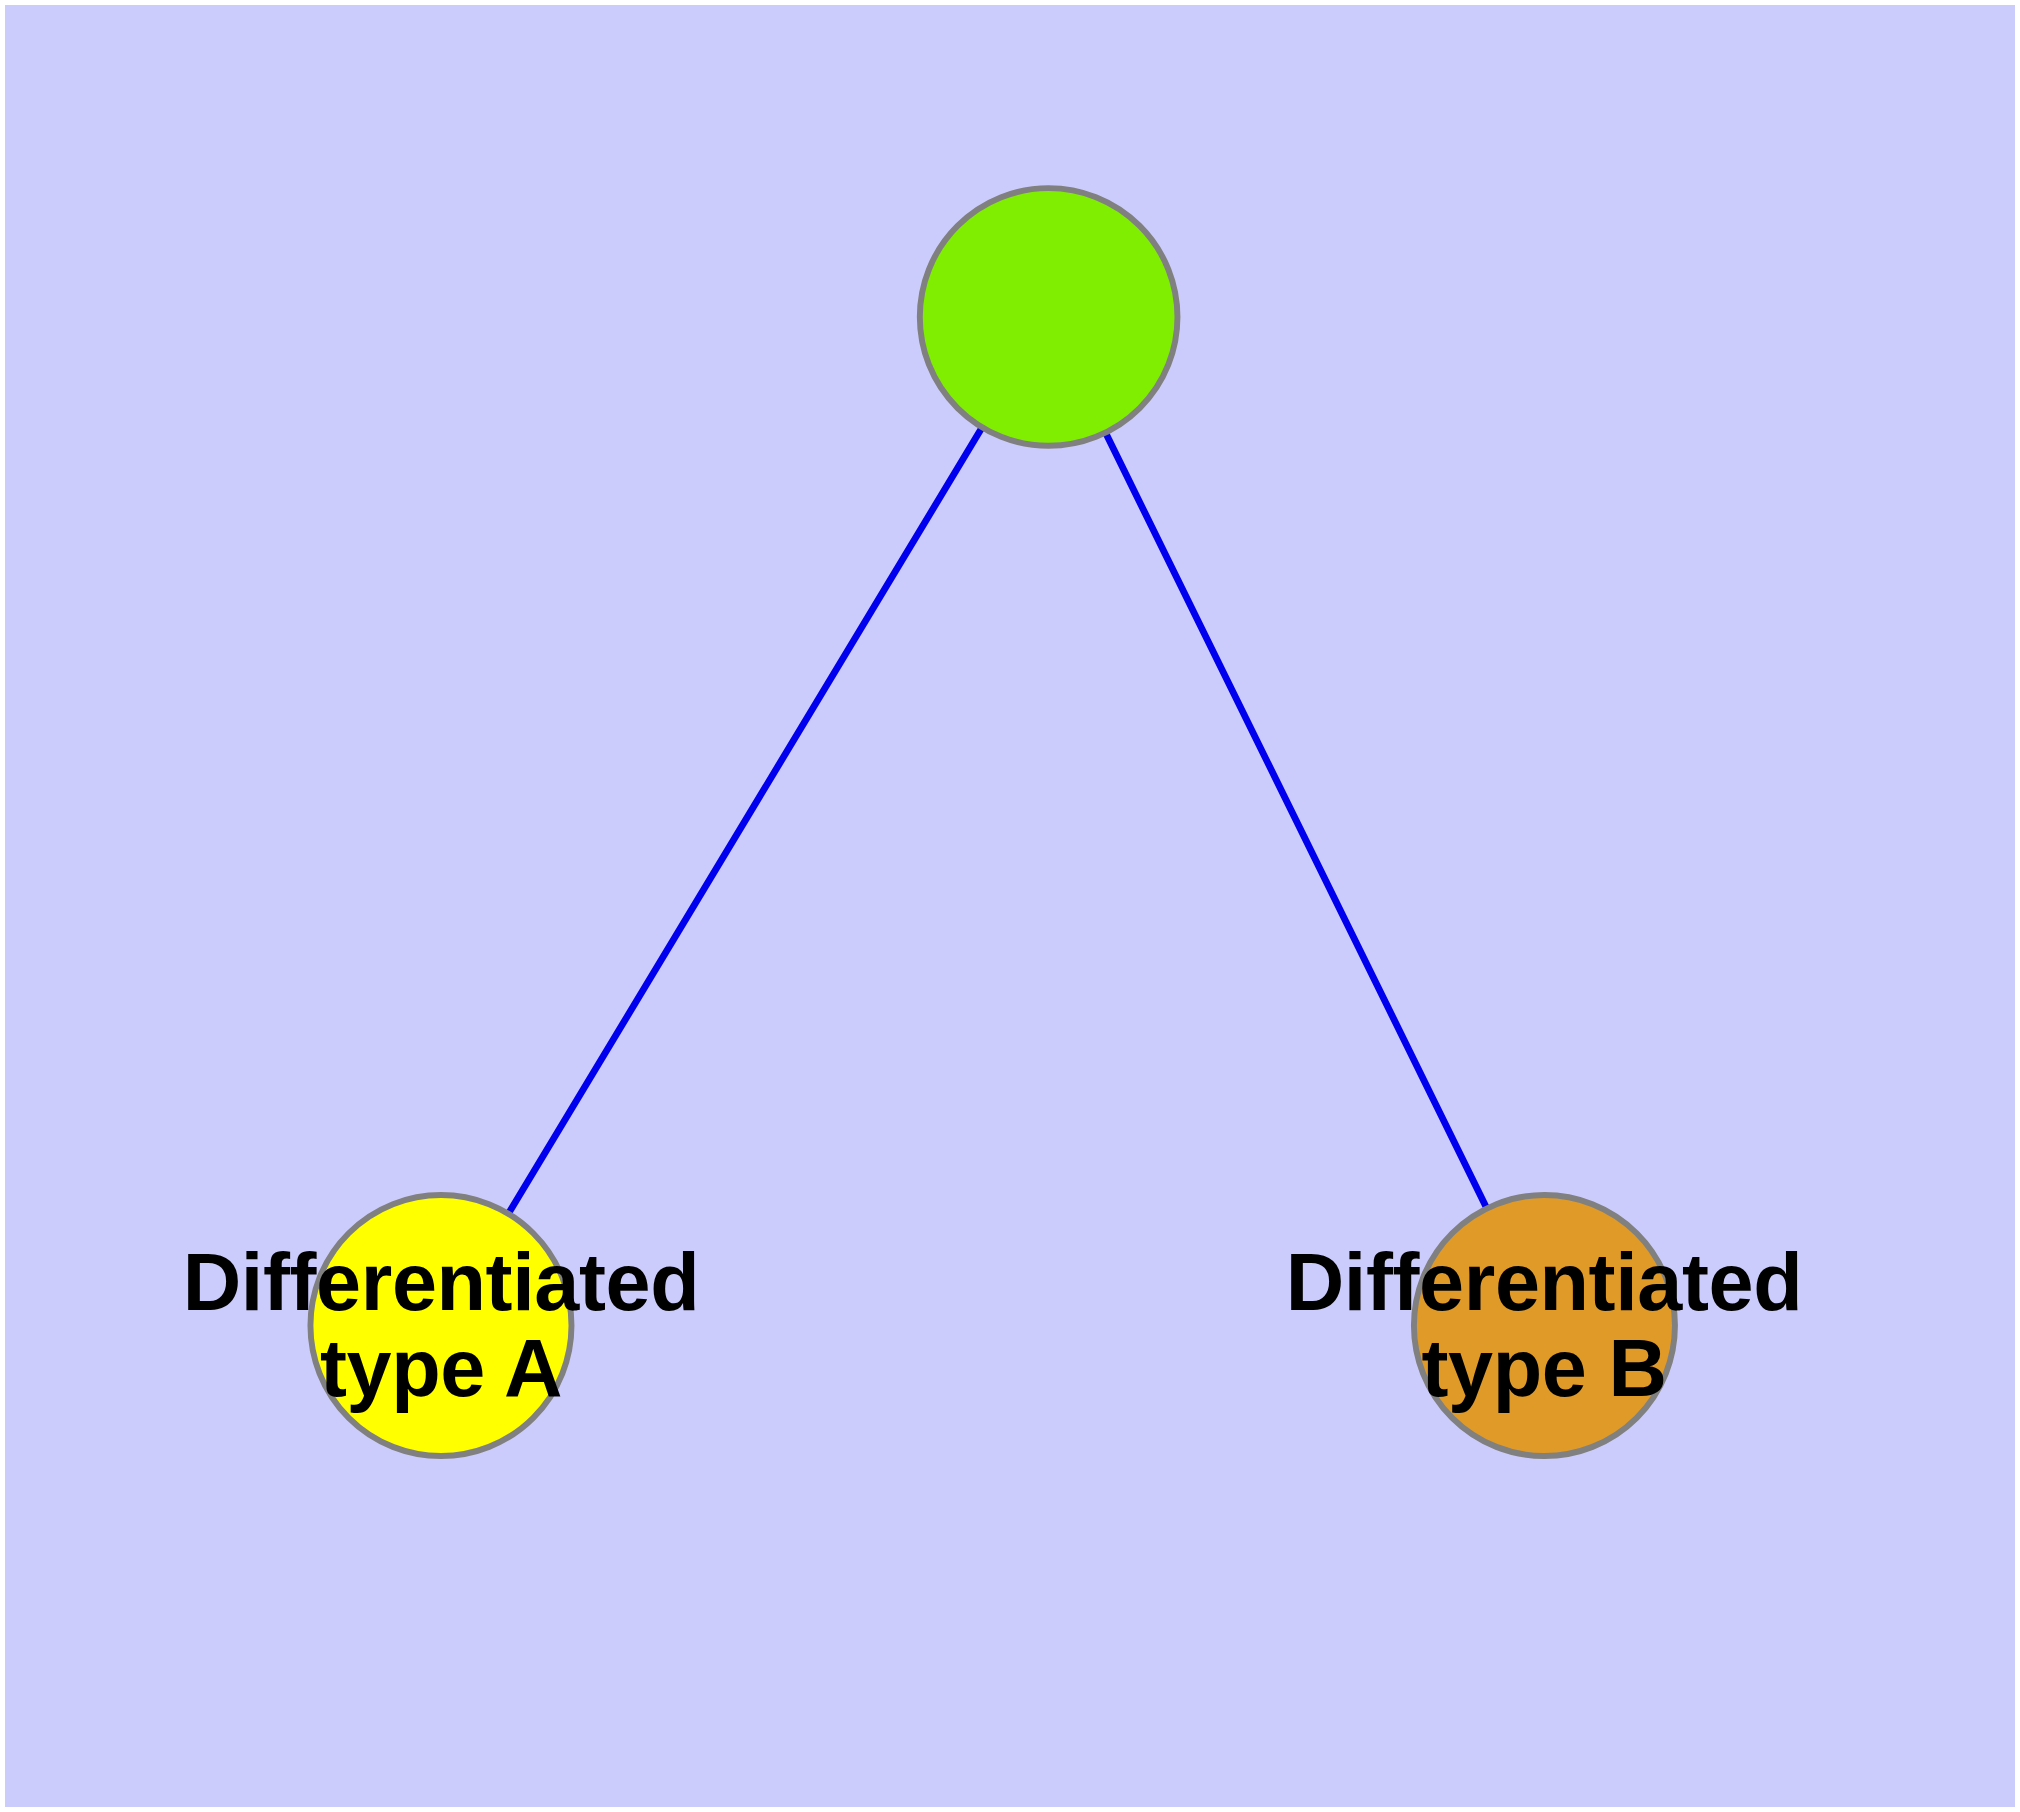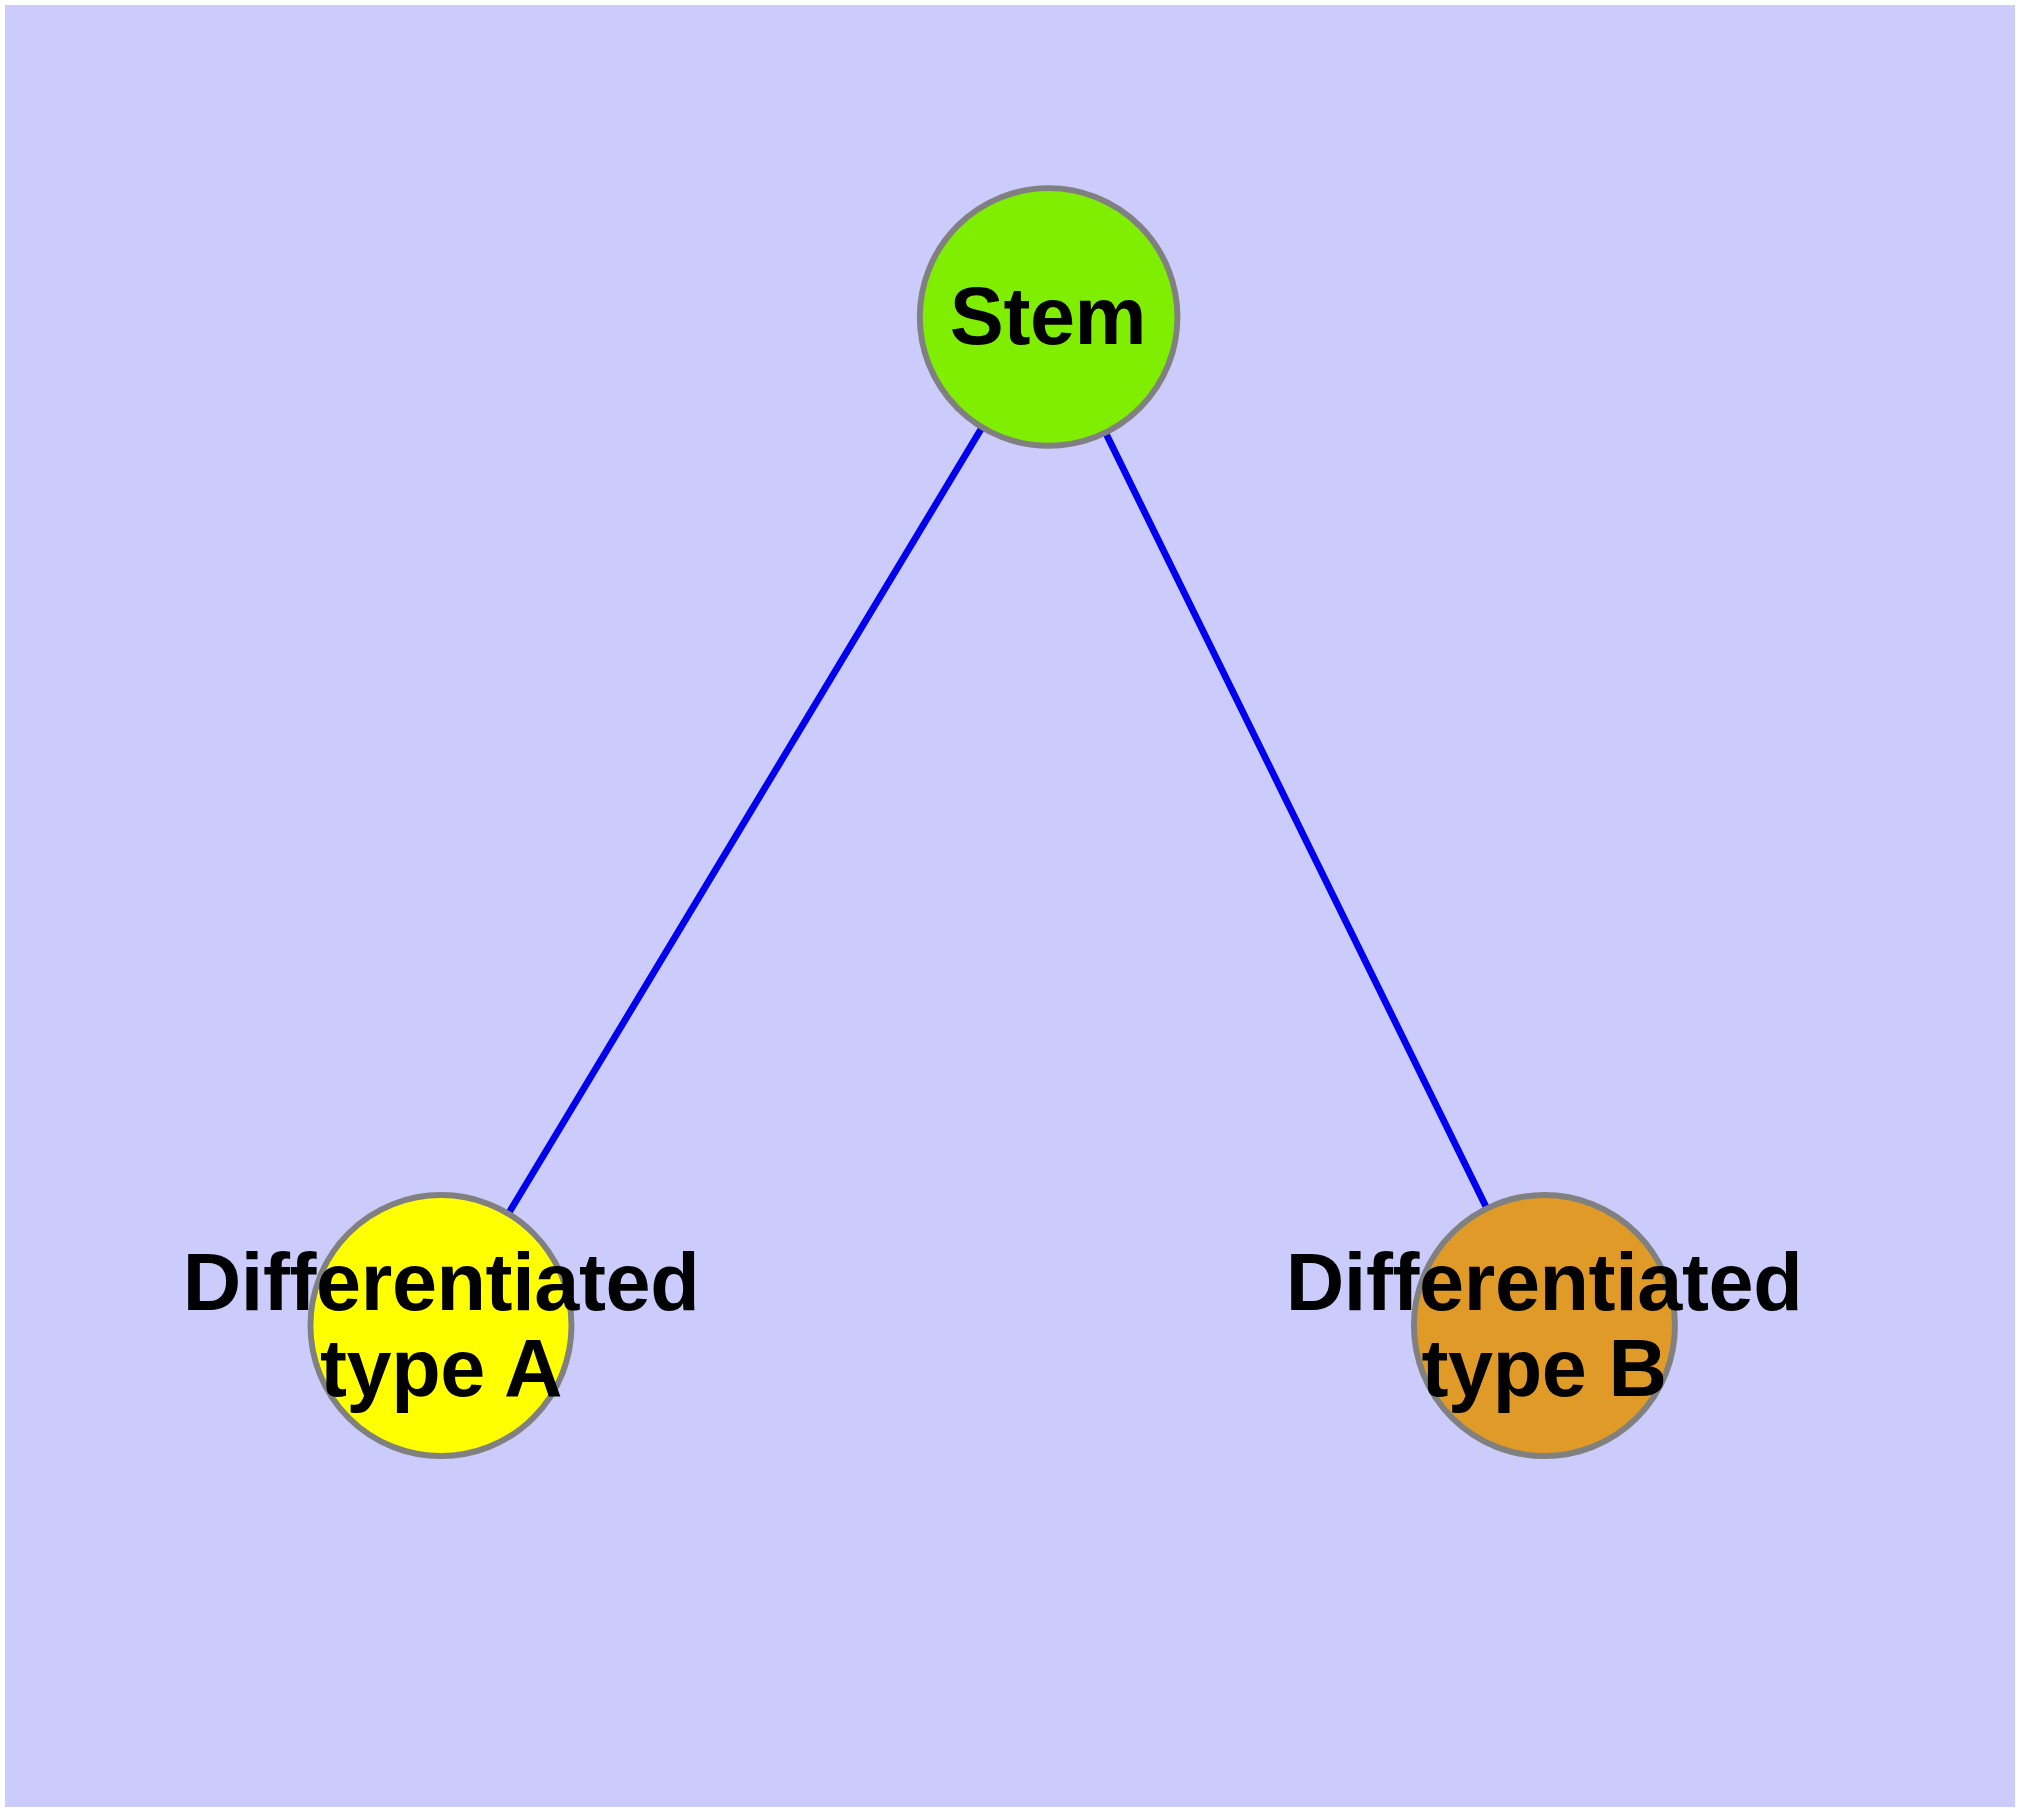--- a/index.html
+++ b/index.html
@@ -68,20 +68,19 @@
       <line id="edge1" x1="1304.057889144345" y1="510.40835569533397" x2="1754.059770209019" y2="1425.7967975192012" stroke="#0000ee" stroke-width="8" stroke-linecap="round"></line>
     </g>
 
     <g>
       <circle id="node0" cx="1237" cy="374" r="152" fill="#80ee00" stroke="#808080" stroke-width="7"></circle>
       <circle id="node1" cx="520" cy="1564" r="154" fill="#ffff00" stroke="#808080" stroke-width="7"></circle>
       <circle id="node2" cx="1822" cy="1564" r="154" fill="#e09a28" stroke="#808080" stroke-width="7"></circle>
     </g>
   </svg>
 
-  <div class="node-label big" id="label0" style="left: 1048px; top: 317px; font-size: 81px; color: rgb(0, 0, 0);">Stem</div>
   <div class="node-label big" id="label1" style="left: 441px; top: 1326px; font-size: 81px; color: rgb(0, 0, 0);">Differentiated
 type A</div>
   <div class="node-label big" id="label2" style="left: 1544px; top: 1326px; font-size: 81px; color: rgb(0, 0, 0);">Differentiated
 type B</div>
 
 </div>
 
 
 </body></html>

